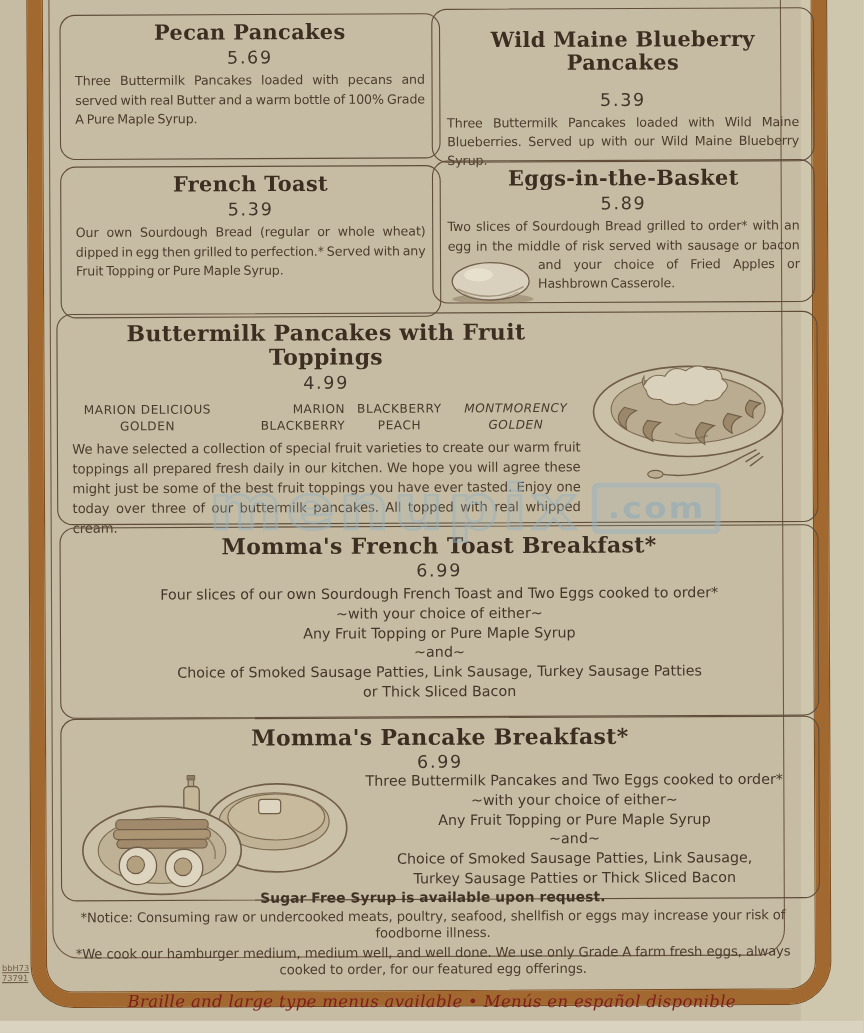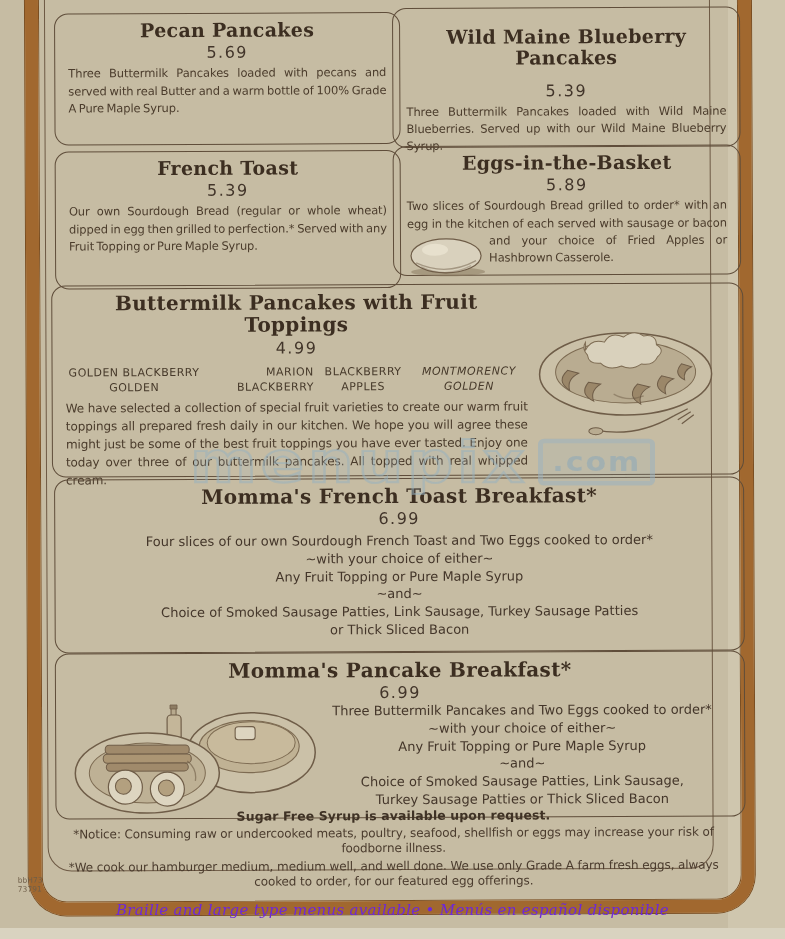--- a/index.html
+++ b/index.html
@@ -43,22 +43,22 @@
   .box7-body{display:flex;margin-top:0;}
   .box7-art{width:250px;margin-top:-2px;}
   .box7-lines{flex:1;text-align:center;font-size:13px;color:#44362a;line-height:1.36;padding-right:6px;}
   .box7-lines div{white-space:nowrap;}
 
   
   .notices{position:absolute;left:62px;top:808px;width:660px;text-align:center;}
   .notice-strong{font-size:12.5px;font-weight:700;color:#3f3225;letter-spacing:.1px;}
   .notice{font-size:12px;color:#4b3c2e;line-height:1.25;margin-top:3px;letter-spacing:-.1px;}
   .footer-note{position:absolute;left:0;top:901px;width:785px;text-align:center;
-     font-family:"DejaVu Serif",serif;font-style:italic;font-size:15px;color:#6d28d9;letter-spacing:.3px;}
-  .print-code{position:absolute;left:16px;top:874px;font-size:7.5px;line-height:1.25;color:#6f5e49;}
+     font-family:"DejaVu Serif",serif;font-style:italic;font-size:15px;color:#7f1d1d;letter-spacing:.3px;}
+  .print-code{position:absolute;left:0;top:874px;font-size:7.5px;line-height:1.25;color:#6f5e49;text-decoration:underline;}
 
   
   .watermark{position:absolute;left:190px;top:430px;pointer-events:none;white-space:nowrap;
      font-family:"DejaVu Sans",sans-serif;font-weight:800;transform:scaleY(.88);transform-origin:top left;}
   .wm-word{font-size:64px;letter-spacing:4px;color:rgba(158,184,198,.18);
      -webkit-text-stroke:2.5px rgba(150,178,192,.5);}
   .wm-com{display:inline-block;margin-left:10px;vertical-align:12px;border:5px solid rgba(150,178,192,.45);
      background:rgba(150,178,192,.16);border-radius:6px;padding:4px 9px;font-size:30px;
      color:rgba(140,168,184,.55);letter-spacing:2px;}
 
@@ -99,41 +99,41 @@
       <div class="desc">
         <span class="egg-float">
           <svg width="92" height="40" viewBox="0 0 92 40">
             <ellipse cx="45" cy="34" rx="37" ry="4.5" fill="#8d7c63" opacity="0.55"></ellipse>
             <ellipse cx="43" cy="18" rx="35" ry="17" fill="#d9d1bd" stroke="#6f5d48" stroke-width="1.2"></ellipse>
             <ellipse cx="32" cy="12" rx="13" ry="6" fill="#e7e0cd"></ellipse>
             <path d="M13 25 Q43 39 73 23" class="ink" opacity="0.5"></path>
             <path d="M18 29 Q43 41 68 28" class="ink" opacity="0.35"></path>
           </svg>
         </span>
-        <span>Two slices of Sourdough Bread grilled to order* with an egg in the kitchen of each served with sausage or bacon and your choice of Fried Apples or Hashbrown Casserole.</span>
+        <span>Two slices of Sourdough Bread grilled to order* with an egg in the middle of risk served with sausage or bacon and your choice of Fried Apples or Hashbrown Casserole.</span>
       </div>
     </div>
 
     <div class="box" style="left:52px;top:284px;width:664px;height:180px;">
       <div class="box5-inner">
         <div class="box5-left">
           <div class="box-title big-title">Buttermilk Pancakes with Fruit Toppings</div>
           <div class="price">4.99</div>
           <div class="toppings">
             <div class="topping t1">
-              <div>GOLDEN BLACKBERRY</div>
+              <div>MARION DELICIOUS</div>
               <div>GOLDEN</div>
             </div>
             <div class="topping t2">
               <div>MARION</div>
               <div>BLACKBERRY</div>
             </div>
             <div class="topping t3">
               <div>BLACKBERRY</div>
-              <div>APPLES</div>
+              <div>PEACH</div>
             </div>
             <div class="topping t4">
               <div>MONTMORENCY</div>
               <div>GOLDEN</div>
             </div>
           </div>
           <div class="desc" style="font-size:12px;">We have selected a collection of special fruit varieties to create our warm fruit toppings all prepared fresh daily in our kitchen. We hope you will agree these might just be some of the best fruit toppings you have ever tasted. Enjoy one today over three of our buttermilk pancakes. All topped with real whipped cream.</div>
         </div>
         <div class="box5-art">
           <svg width="186" height="138" viewBox="0 0 186 138">

